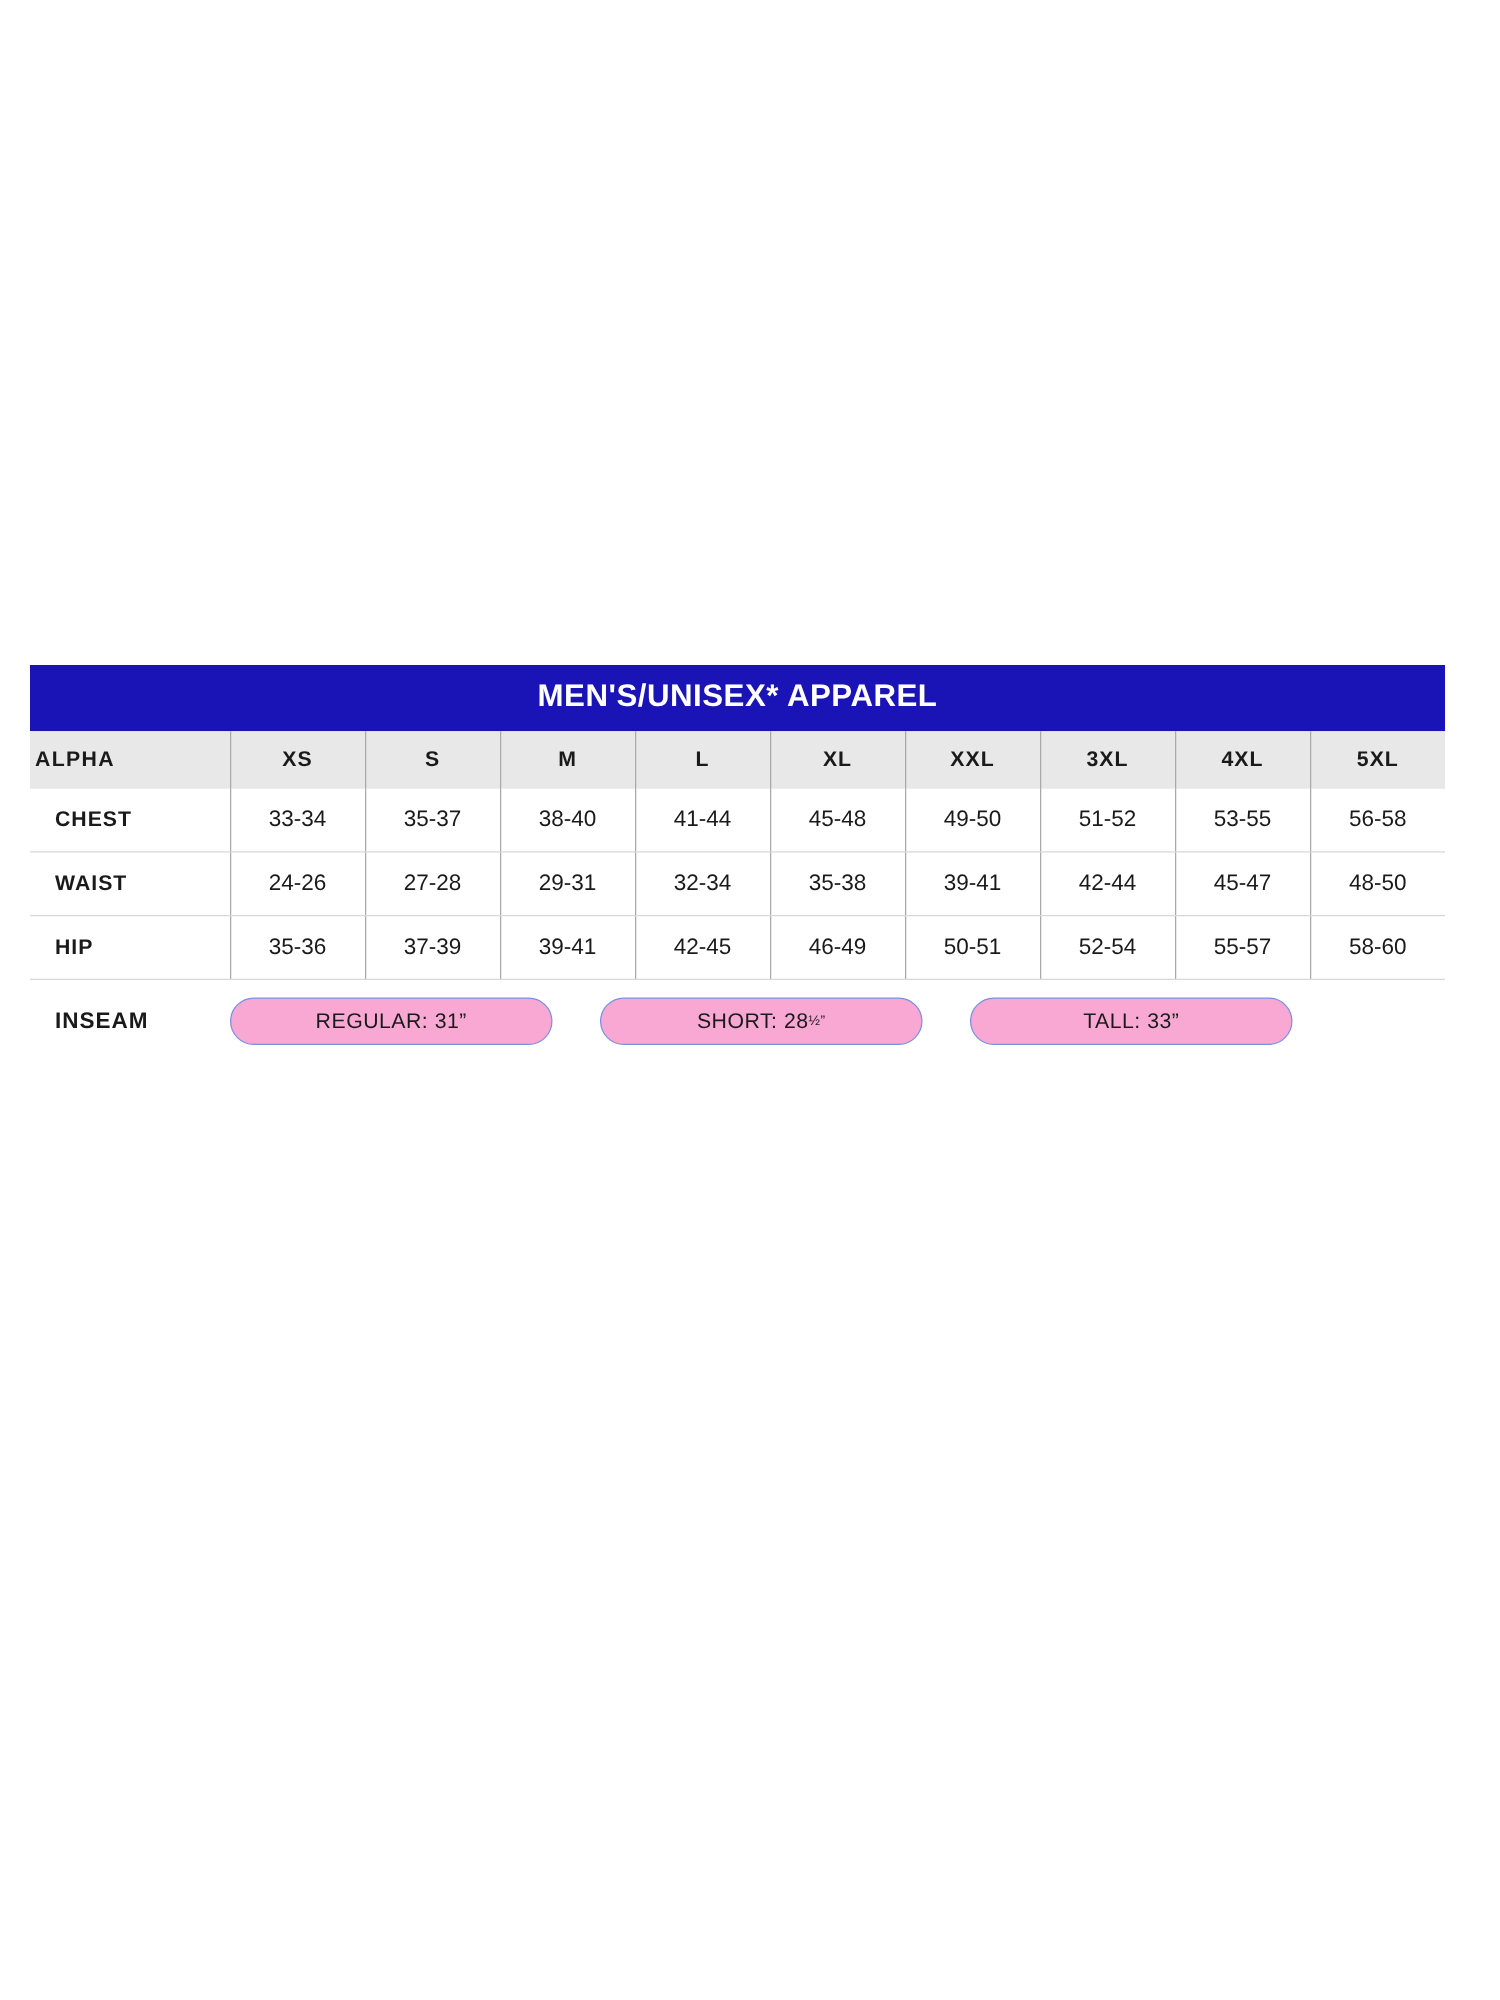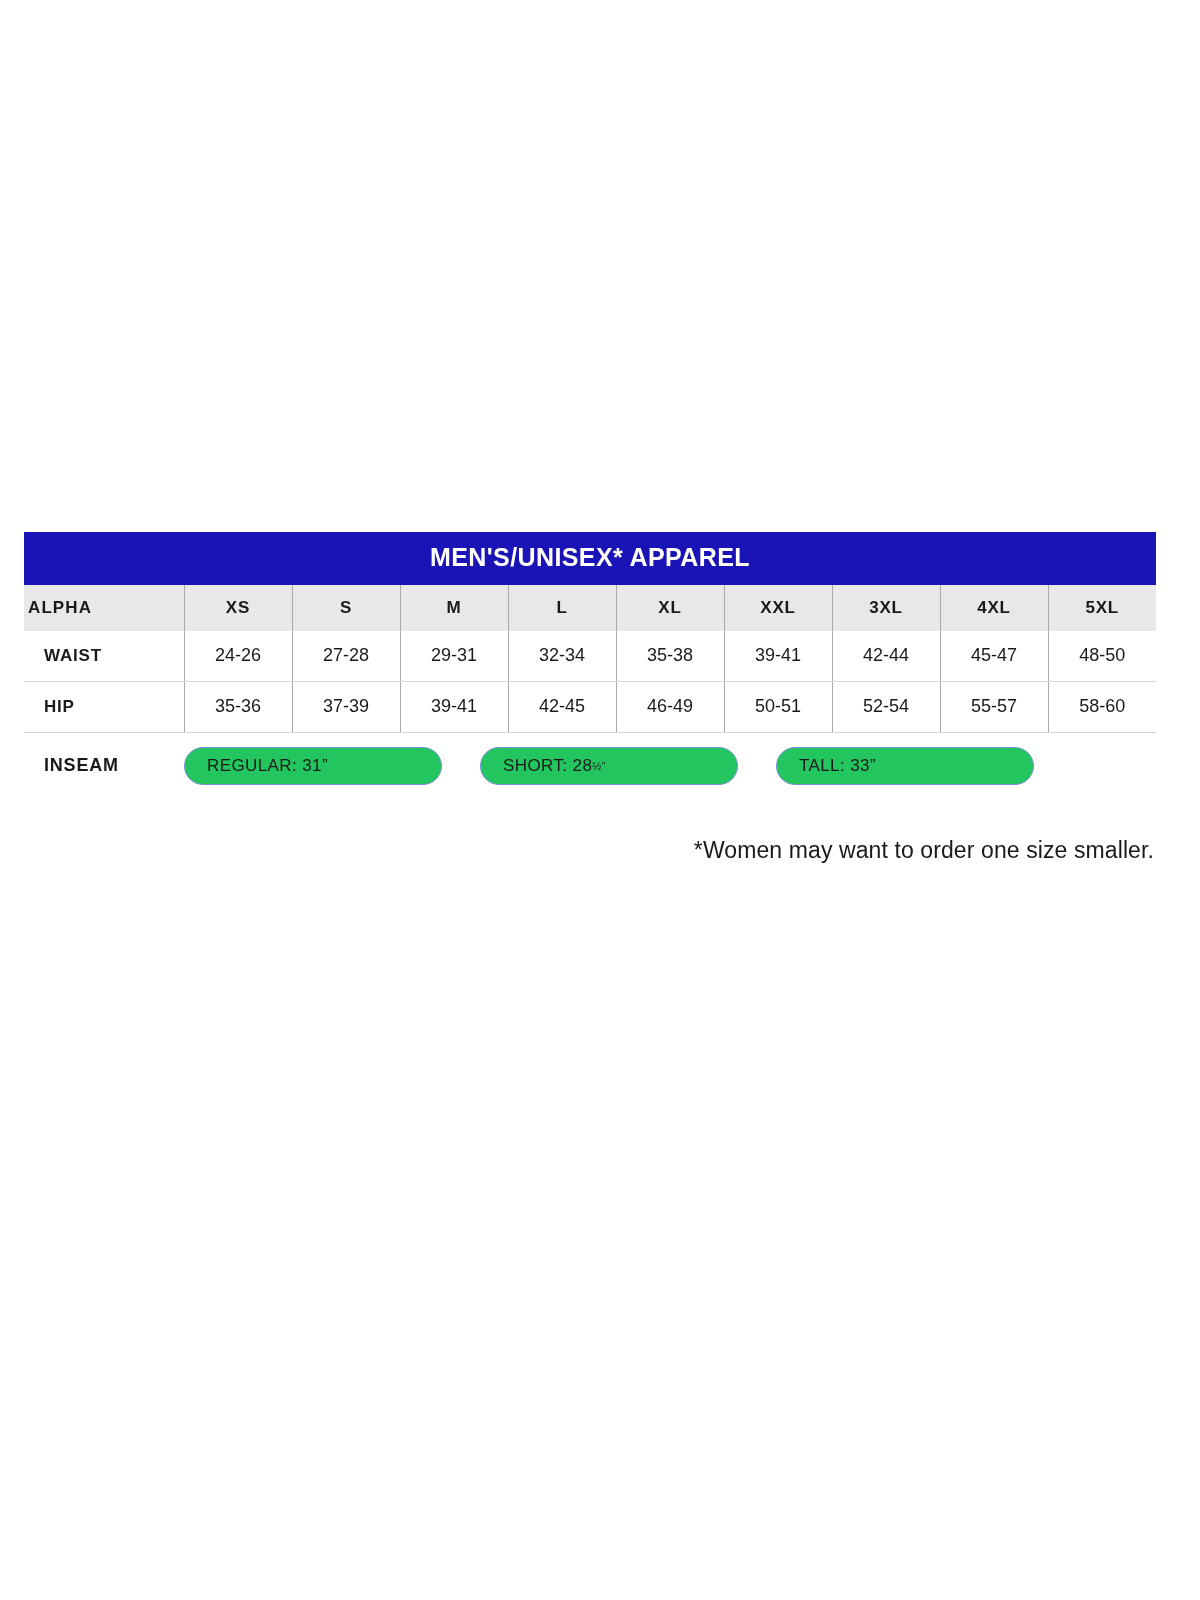--- a/index.html
+++ b/index.html
@@ -103,25 +103,26 @@
     font-size: 18px;
     font-weight: bold;
     letter-spacing: 0.8px;
   }
   .pills {
     display: flex;
     gap: 38px;
   }
   .pill {
     border: 1.5px solid #7b8fe0;
-    background: #22c55e;
+    background: #f9a8d4;
     border-radius: 30px;
     height: 36px;
     display: flex;
     align-items: center;
+    justify-content: center;
     font-size: 17px;
     letter-spacing: 0.4px;
     color: #1a1a1a;
     padding: 0 22px;
     white-space: nowrap;
   }
   .pill.w1 { width: 212px; }
   .pill.w2 { width: 212px; }
   .pill.w3 { width: 212px; }
   .pill sup {
@@ -168,20 +169,32 @@
         <th>M</th>
         <th>L</th>
         <th>XL</th>
         <th>XXL</th>
         <th>3XL</th>
         <th>4XL</th>
         <th>5XL</th>
       </tr>
     </thead>
     <tbody>
+      <tr class="data-row">
+        <td class="rowlabel">CHEST</td>
+        <td>33-34</td>
+        <td>35-37</td>
+        <td>38-40</td>
+        <td>41-44</td>
+        <td>45-48</td>
+        <td>49-50</td>
+        <td>51-52</td>
+        <td>53-55</td>
+        <td>56-58</td>
+      </tr>
       <tr class="data-row">
         <td class="rowlabel">WAIST</td>
         <td>24-26</td>
         <td>27-28</td>
         <td>29-31</td>
         <td>32-34</td>
         <td>35-38</td>
         <td>39-41</td>
         <td>42-44</td>
         <td>45-47</td>
@@ -211,14 +224,13 @@
       <div class="pill w2">
         <span>SHORT: 28</span>
           <sup>½”</sup>
       </div>
       <div class="pill w3">
         <span>TALL: 33”</span>
       </div>
     </div>
   </div>
 
-  <div class="footnote">*Women may want to order one size smaller.</div>
 </div>
 
 </body></html>

